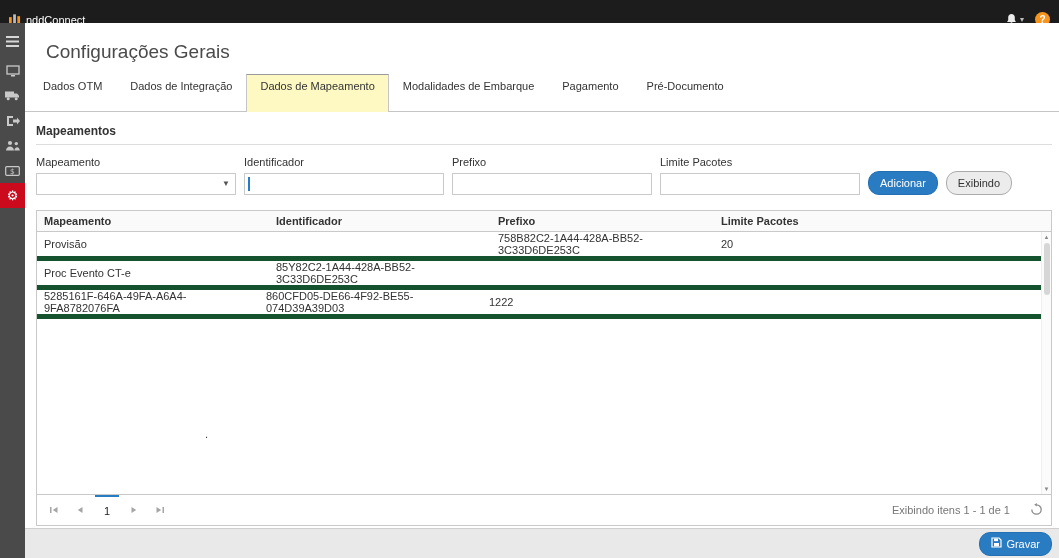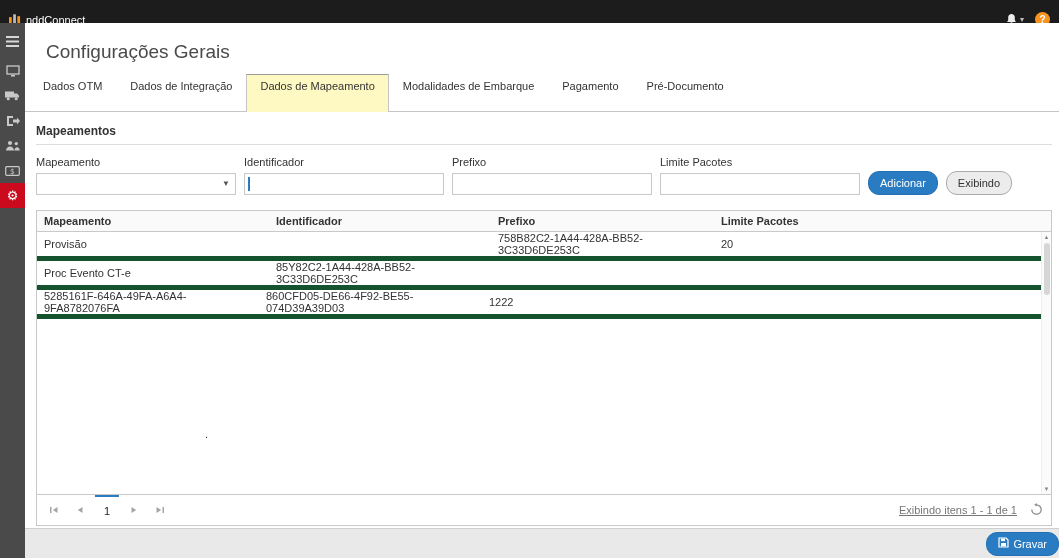--- a/index.html
+++ b/index.html
@@ -71,26 +71,26 @@
   .sb-arrow{height:10px;font-size:6px;color:#8a8a8a;text-align:center;line-height:10px;}
   .sb-arrow.down{position:absolute;bottom:0;left:0;right:0;}
   .sb-thumb{position:absolute;top:11px;left:2px;width:6px;height:52px;background:#d6d6d6;border-radius:3px;}
 
   .pager{border-top:1px solid #c9c9c9;height:31px;display:flex;align-items:center;
     justify-content:space-between;padding:0 8px 0 4px;color:#777;font-size:11px;}
   .pager-left{display:flex;align-items:center;height:100%;}
   .pg-btn{width:26px;height:100%;display:flex;align-items:center;justify-content:center;cursor:pointer;}
   .page-num{align-self:stretch;display:flex;align-items:center;padding:0 9px;margin:0 2px;
     border-top:2px solid #2a7cc2;color:#222;cursor:pointer;}
-  .pager-right{display:flex;align-items:center;gap:13px;text-decoration:underline;}
+  .pager-right{display:flex;align-items:center;gap:20px;}
   .refresh{cursor:pointer;display:flex;align-items:center;}
 
   
   .footer{position:absolute;left:0;right:0;bottom:0;height:30px;background:#e9e9e9;
-    border-top:1px solid #cfcfcf;display:flex;align-items:center;justify-content:flex-end;}
+    border-top:1px solid #cfcfcf;display:flex;align-items:center;justify-content:flex-end;padding-right:7px;}
 </style>
 </head>
 <body>
 
 <header class="topbar">
   <div class="brand">
     <span>
       <svg width="12" height="11" viewBox="0 0 13 11">
           <rect x="0" y="4" width="3" height="7" fill="#f7941d"></rect>
           <rect x="4.5" y="1" width="3" height="10" fill="#b9bdc1"></rect>

